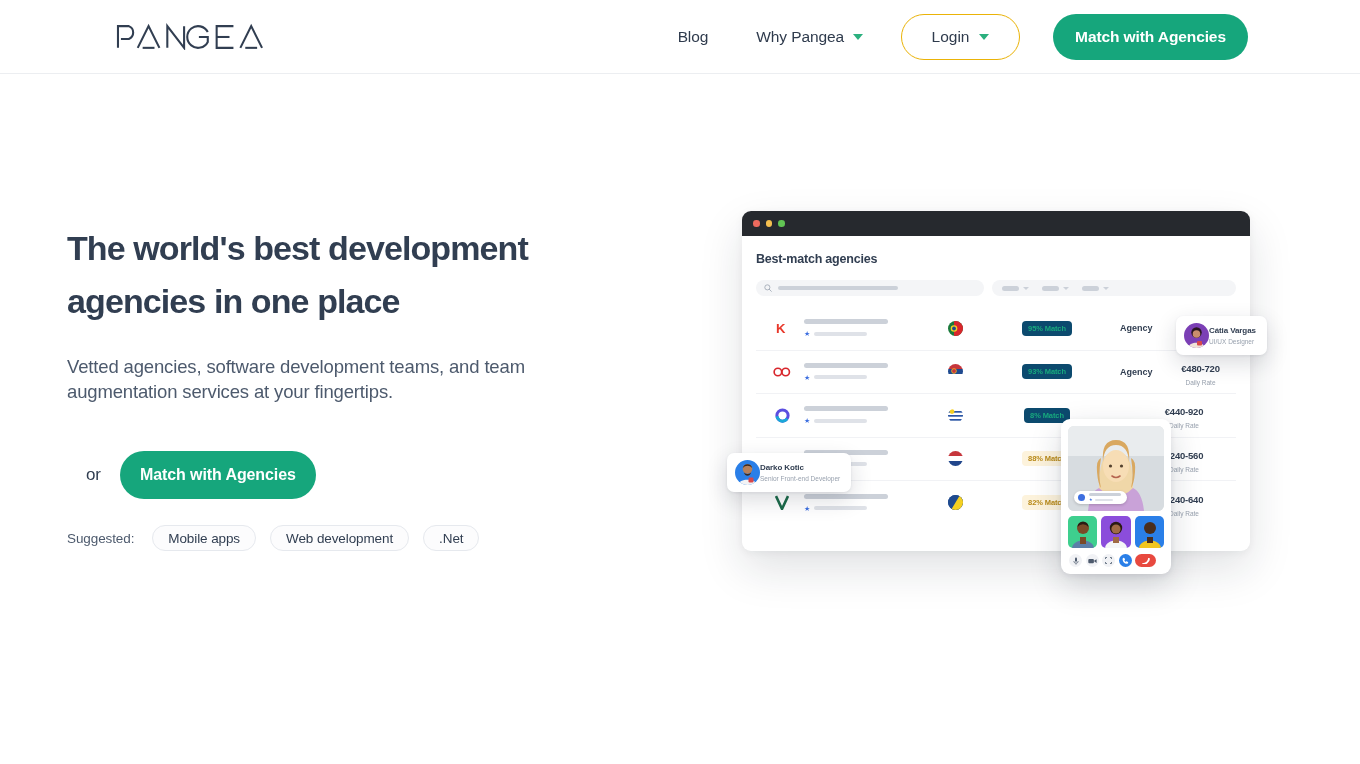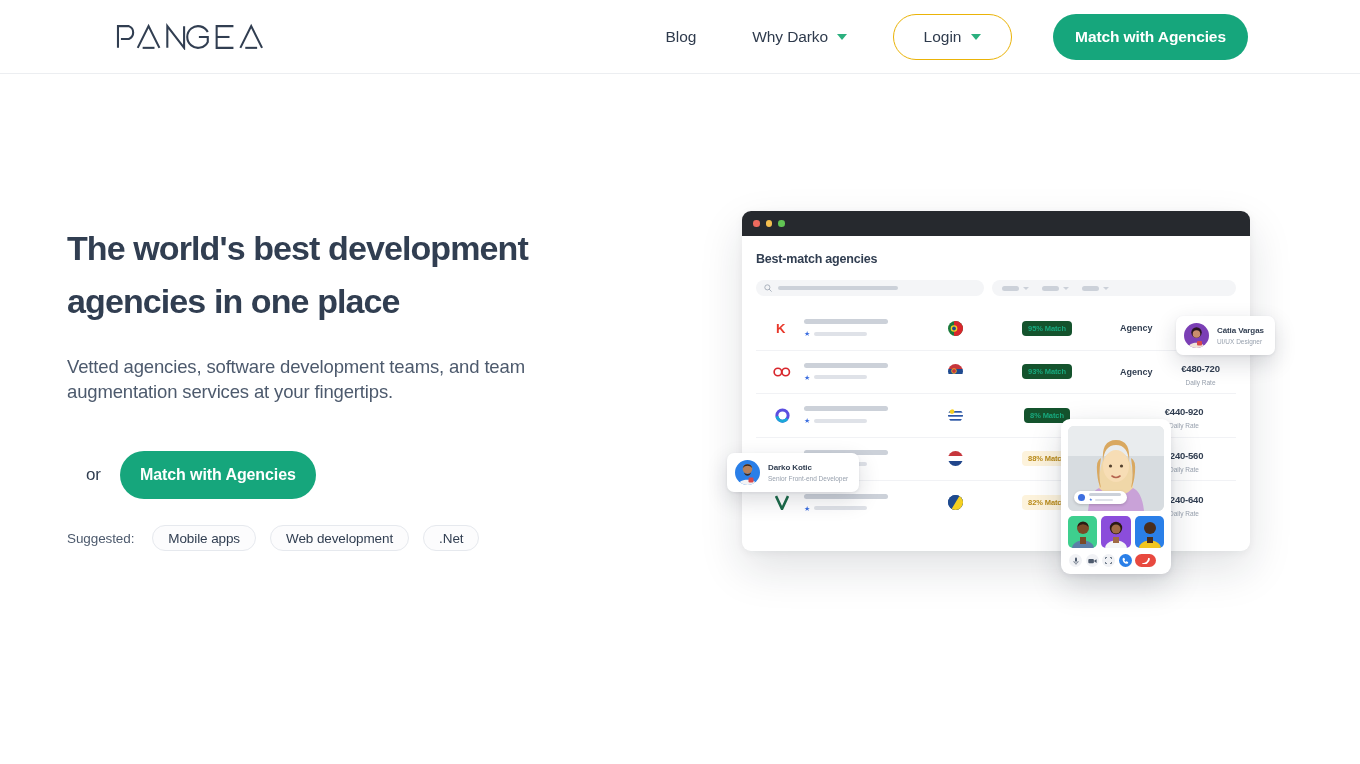--- a/index.html
+++ b/index.html
@@ -27,21 +27,21 @@
     display: flex; align-items: center;
   }
   .logo svg { display:block; }
 
   .nav-right {
     position: absolute;
     right: 112px; top: 0;
     height: 74px;
     display: flex;
     align-items: center;
-    gap: 16px;
+    gap: 8px;
   }
   .nav-link {
     font-size: 15.5px;
     color: #2f3b4d;
     letter-spacing: -0.1px;
     cursor: pointer;
     text-decoration: none;
     white-space: nowrap;
   }
   .nav-blog { margin-right: 40px; }
@@ -259,36 +259,35 @@
   .flag { width: 15px; height: 15px; border-radius: 50%; overflow: hidden; position: relative; display:block; }
   .c-match { flex: 0 0 106px; display: flex; justify-content: center; }
   .badge {
     font-size: 7.5px;
     font-weight: bold;
     padding: 3px 6px;
     border-radius: 4px;
     letter-spacing: -0.1px;
     white-space: nowrap;
   }
-  .badge.green { background: #14532d; color: #18a97e; }
+  .badge.green { background: #0c4a6e; color: #18a97e; }
   .badge.amber { background: #fdf3dc; color: #b98a18; }
   .c-type { flex: 1; text-align: center; font-size: 9px; font-weight: bold; color: #313e51; margin-left: 20px; }
   .c-rate { flex: 0 0 96px; text-align: center; }
   .rate-val { font-size: 9.5px; font-weight: bold; color: #313e51; letter-spacing: -0.2px; }
   .rate-lbl { font-size: 6.5px; color: #98a1ae; margin-top: 3px; }
 
   
   .float-card {
     position: absolute;
     background: #fff;
     border-radius: 7px;
     box-shadow: 0 8px 22px rgba(23,31,49,0.16), 0 1px 3px rgba(23,31,49,0.08);
     display: flex;
     align-items: center;
-    gap: 8px;
     padding: 7px 11px 7px 8px;
     z-index: 12;
   }
   .fc-right { left: 434px; top: 105px; }
   .fc-left  { left: -15px; top: 242px; }
   .fc-name { font-size: 8px; font-weight: bold; color: #313e51; letter-spacing: -0.1px; white-space: nowrap; }
   .fc-role { font-size: 6.5px; color: #98a1ae; margin-top: 3px; white-space: nowrap; }
   .fc-av { width: 25px; height: 25px; border-radius: 50%; overflow: hidden; flex: 0 0 auto; position: relative; }
 
   
@@ -358,21 +357,21 @@
 
         <path d="M126 26 L137 4 L148 26"></path>
           <path d="M131 26 L143 26"></path>
       </g>
     </svg>
   </div>
 
   <div class="nav-right">
     <a class="nav-link nav-blog">Blog</a>
     <div class="nav-why">
-      <span class="nav-link">Why Darko</span>
+      <span class="nav-link">Why Pangea</span>
       <span class="caret"></span>
     </div>
     <button class="btn-login">
       <span>Login</span>
       <span class="caret"></span>
     </button>
     <button class="btn-match-nav">Match with Agencies</button>
   </div>
 </div>
 

